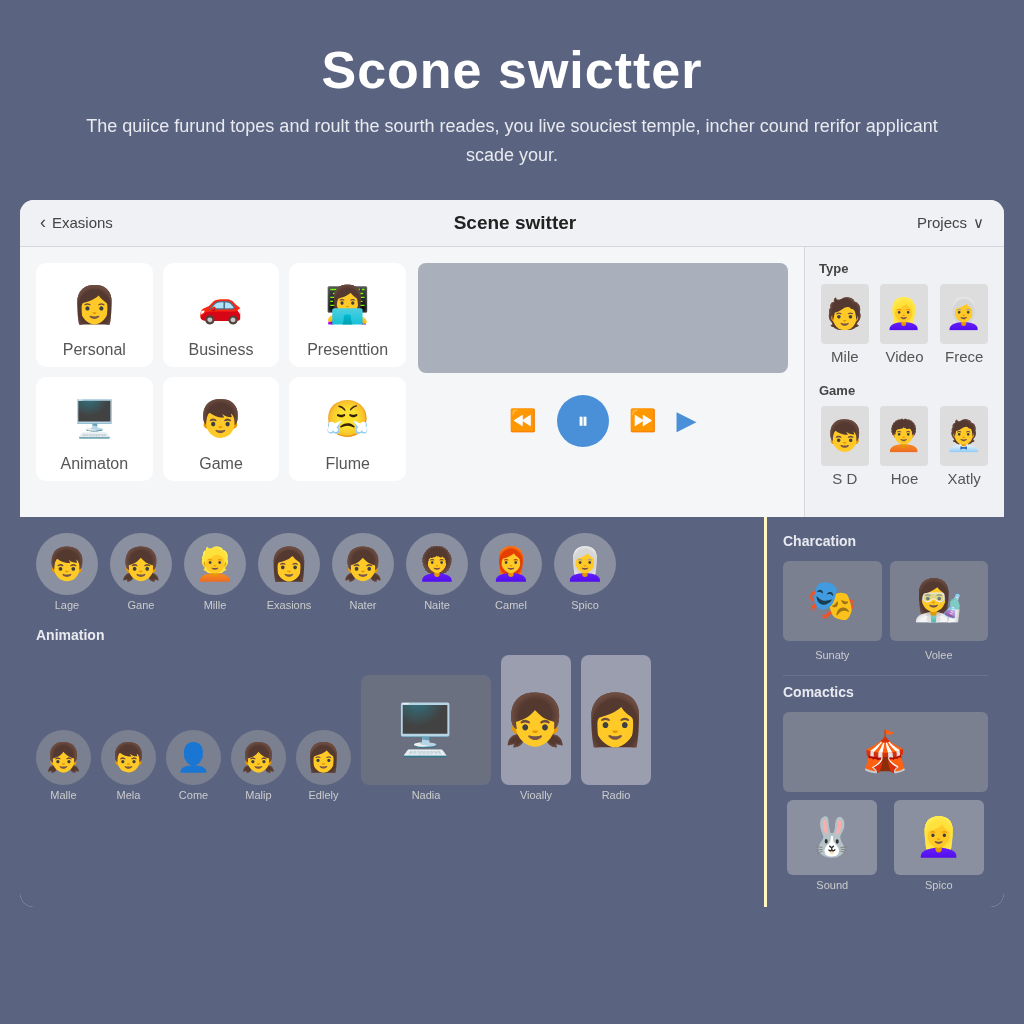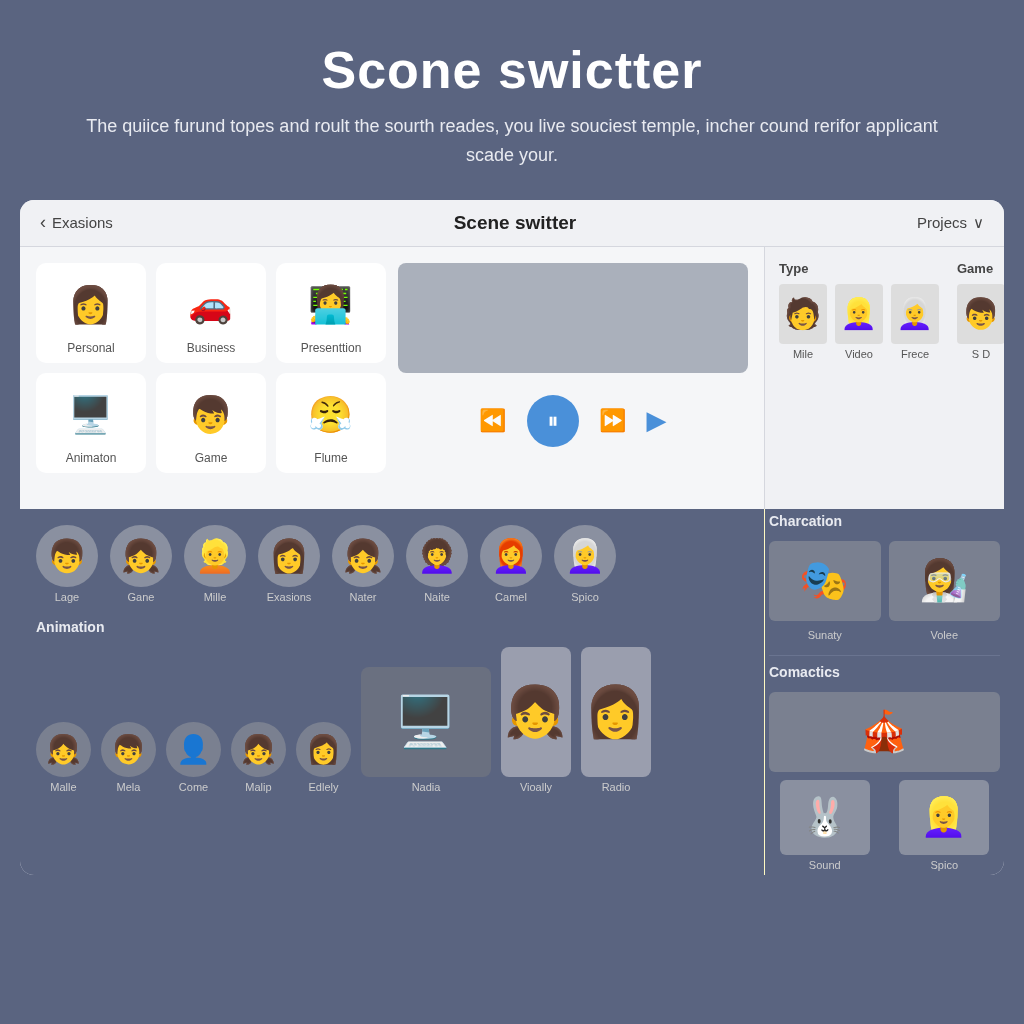--- a/index.html
+++ b/index.html
@@ -110,21 +110,21 @@
       width: 60px;
       height: 60px;
       border-radius: 4px;
       display: flex;
       align-items: center;
       justify-content: center;
       font-size: 36px;
     }
 
     .scene-card .label {
-      font-size: 12px;
+      font-size: 16px;
       color: #555;
       text-align: right;
     }
 
     
     .preview-area {
       background: #aab0bb;
       border-radius: 8px;
       width: 100%;
       height: 110px;
@@ -167,26 +167,26 @@
     .play-forward-btn {
       background: none;
       border: none;
       cursor: pointer;
       color: #4a90d9;
       font-size: 26px;
     }
 
     
     .right-panel {
-      width: 240px;
+      width: 200px;
       background: #f0f1f4;
       border-left: 1px solid #d5d7de;
       padding: 14px;
       display: flex;
-      flex-direction: row;
+      flex-direction: column;
       gap: 18px;
     }
 
     .section-title {
       font-size: 13px;
       font-weight: 700;
       color: #444;
       margin-bottom: 8px;
     }
 
@@ -210,21 +210,21 @@
       border-radius: 4px;
       background: #ddd;
       display: flex;
       align-items: center;
       justify-content: center;
       font-size: 30px;
       overflow: hidden;
     }
 
     .type-item .char-label {
-      font-size: 11px;
+      font-size: 15px;
       color: #555;
       text-align: center;
     }
 
     .game-grid {
       display: grid;
       grid-template-columns: repeat(3, 1fr);
       gap: 8px;
     }
 
@@ -235,22 +235,22 @@
       gap: 0;
     }
 
     .bottom-left {
       flex: 1;
       padding: 16px;
     }
 
     .bottom-right {
       width: 240px;
-      padding: 4px;
-      border-left: 1px solid #fef9c3;
+      padding: 16px;
+      border-left: 3px solid #fef9c3;
     }
 
     .section-label {
       font-size: 14px;
       font-weight: 700;
       color: #e8eaf0;
       margin-bottom: 12px;
     }
 
     .chars-row {

